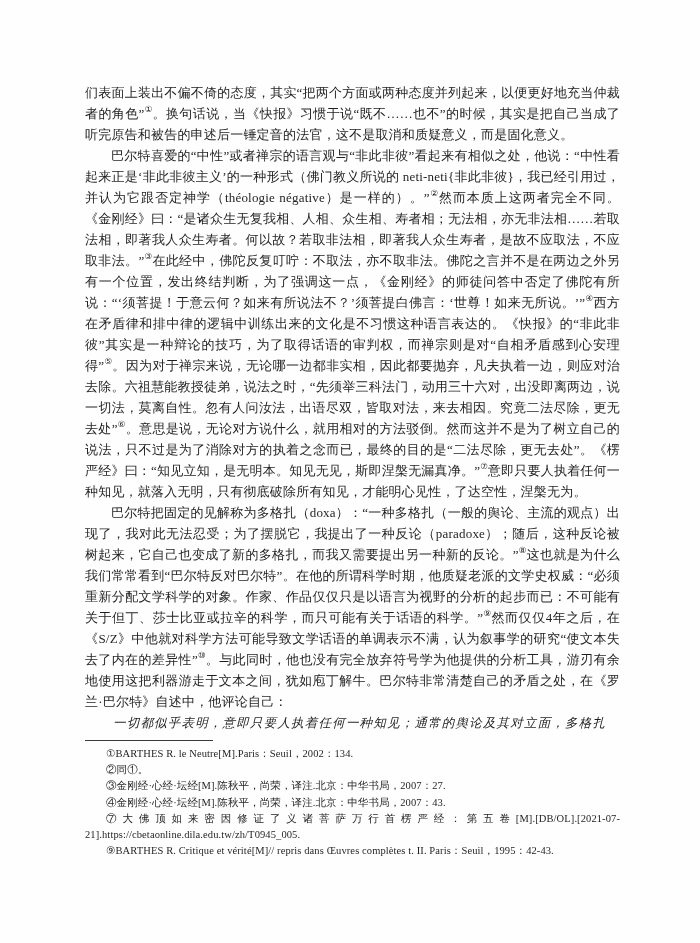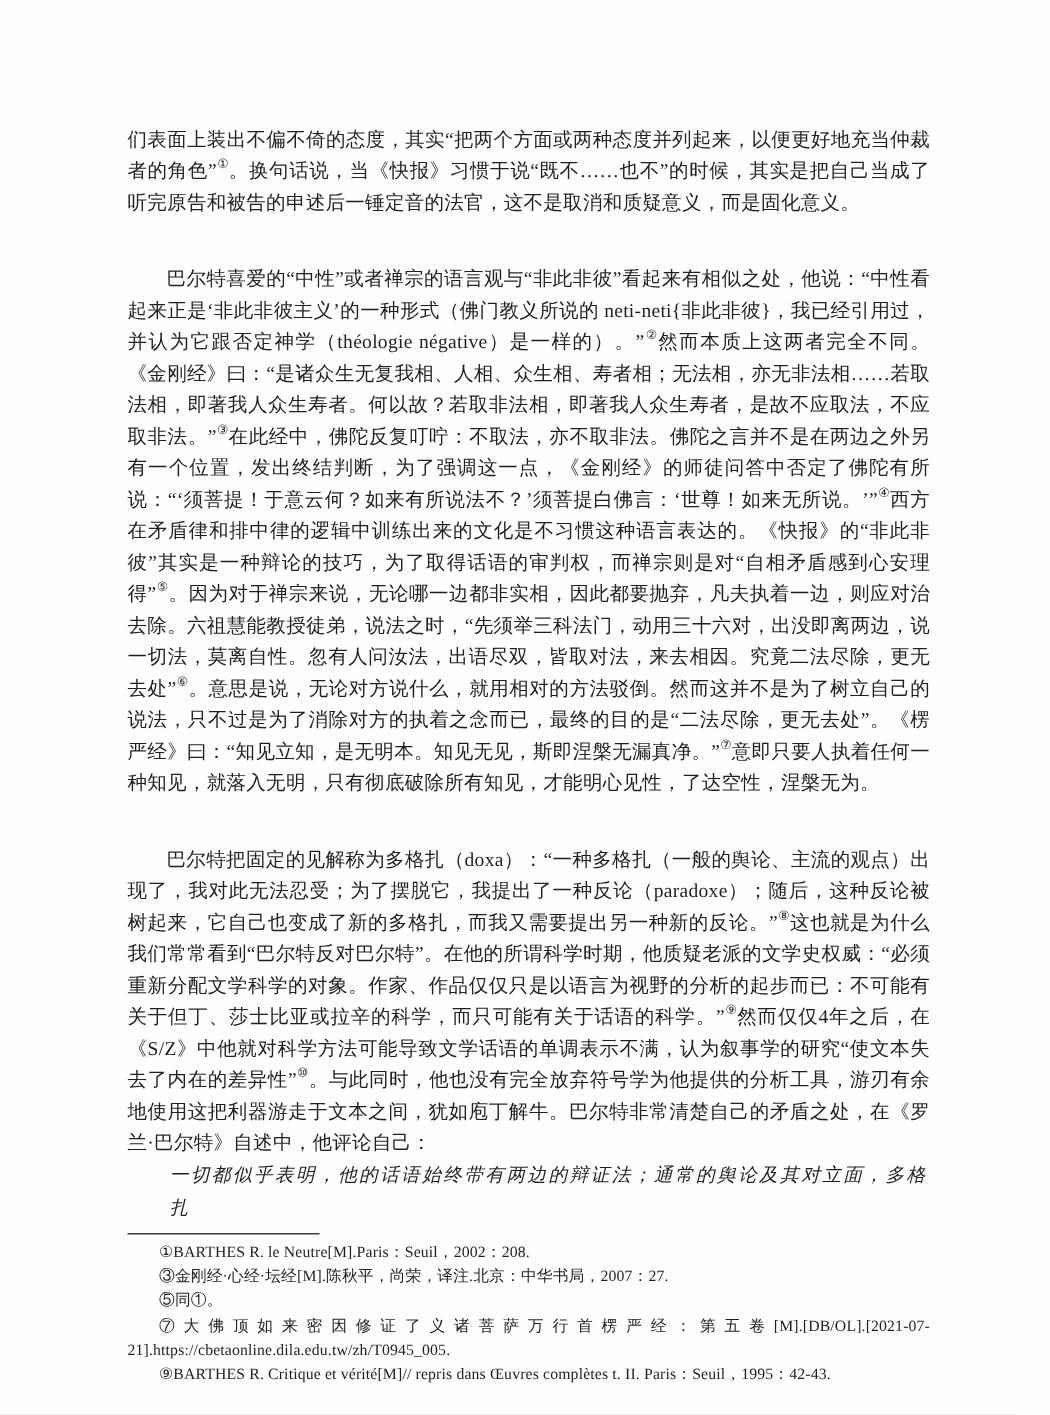--- a/index.html
+++ b/index.html
@@ -21,21 +21,20 @@
   }
   .body-text p {
     margin: 0;
     font-size: 13px;
     line-height: 21px;
     text-align: justify;
     letter-spacing: 0.2px;
   }
   .body-text p.indent {
     text-indent: 2em;
-    margin-top: 30px;
   }
   .body-text p.continuation {
     text-indent: 0;
   }
   .body-text p.quote {
     text-indent: 0;
     padding-left: 28px;
     padding-right: 2px;
     font-style: italic;
     font-size: 12.5px;
@@ -64,24 +63,25 @@
   }
 </style>
 </head>
 <body>
 
 <div class="page">
   <main class="body-text" id="paragraphs">
       <p class="continuation">们表面上装出不偏不倚的态度，其实“把两个方面或两种态度并列起来，以便更好地充当仲裁者的角色”<sup class="fnref">①</sup>。换句话说，当《快报》习惯于说“既不……也不”的时候，其实是把自己当成了听完原告和被告的申述后一锤定音的法官，这不是取消和质疑意义，而是固化意义。</p>
       <p class="indent">巴尔特喜爱的“中性”或者禅宗的语言观与“非此非彼”看起来有相似之处，他说：“中性看起来正是‘非此非彼主义’的一种形式（佛门教义所说的 neti-neti{非此非彼}，我已经引用过，并认为它跟否定神学（théologie négative）是一样的）。”<sup class="fnref">②</sup>然而本质上这两者完全不同。《金刚经》曰：“是诸众生无复我相、人相、众生相、寿者相；无法相，亦无非法相……若取法相，即著我人众生寿者。何以故？若取非法相，即著我人众生寿者，是故不应取法，不应取非法。”<sup class="fnref">③</sup>在此经中，佛陀反复叮咛：不取法，亦不取非法。佛陀之言并不是在两边之外另有一个位置，发出终结判断，为了强调这一点，《金刚经》的师徒问答中否定了佛陀有所说：“‘须菩提！于意云何？如来有所说法不？’须菩提白佛言：‘世尊！如来无所说。’”<sup class="fnref">④</sup>西方在矛盾律和排中律的逻辑中训练出来的文化是不习惯这种语言表达的。《快报》的“非此非彼”其实是一种辩论的技巧，为了取得话语的审判权，而禅宗则是对“自相矛盾感到心安理得”<sup class="fnref">⑤</sup>。因为对于禅宗来说，无论哪一边都非实相，因此都要抛弃，凡夫执着一边，则应对治去除。六祖慧能教授徒弟，说法之时，“先须举三科法门，动用三十六对，出没即离两边，说一切法，莫离自性。忽有人问汝法，出语尽双，皆取对法，来去相因。究竟二法尽除，更无去处”<sup class="fnref">⑥</sup>。意思是说，无论对方说什么，就用相对的方法驳倒。然而这并不是为了树立自己的说法，只不过是为了消除对方的执着之念而已，最终的目的是“二法尽除，更无去处”。《楞严经》曰：“知见立知，是无明本。知见无见，斯即涅槃无漏真净。”<sup class="fnref">⑦</sup>意即只要人执着任何一种知见，就落入无明，只有彻底破除所有知见，才能明心见性，了达空性，涅槃无为。</p>
       <p class="indent">巴尔特把固定的见解称为多格扎（doxa）：“一种多格扎（一般的舆论、主流的观点）出现了，我对此无法忍受；为了摆脱它，我提出了一种反论（paradoxe）；随后，这种反论被树起来，它自己也变成了新的多格扎，而我又需要提出另一种新的反论。”<sup class="fnref">⑧</sup>这也就是为什么我们常常看到“巴尔特反对巴尔特”。在他的所谓科学时期，他质疑老派的文学史权威：“必须重新分配文学科学的对象。作家、作品仅仅只是以语言为视野的分析的起步而已：不可能有关于但丁、莎士比亚或拉辛的科学，而只可能有关于话语的科学。”<sup class="fnref">⑨</sup>然而仅仅4年之后，在《S/Z》中他就对科学方法可能导致文学话语的单调表示不满，认为叙事学的研究“使文本失去了内在的差异性”<sup class="fnref">⑩</sup>。与此同时，他也没有完全放弃符号学为他提供的分析工具，游刃有余地使用这把利器游走于文本之间，犹如庖丁解牛。巴尔特非常清楚自己的矛盾之处，在《罗兰·巴尔特》自述中，他评论自己：</p>
-      <p class="quote">一切都似乎表明，他的话语始终带有两边的辩证法；通常的舆论及其对立面，多格扎</p>
+      <p class="quote">一切都似乎表明，意即只要人执着任何一种知见；通常的舆论及其对立面，多格扎</p>
     </main>
   <hr class="footnote-sep">
   <section class="footnotes" id="footnotes">
-      <p>①BARTHES R. le Neutre[M].Paris：Seuil，2002：208.</p>
+      <p>①BARTHES R. le Neutre[M].Paris：Seuil，2002：134.</p>
+      <p>②同①。</p>
       <p>③金刚经·心经·坛经[M].陈秋平，尚荣，译注.北京：中华书局，2007：27.</p>
-      <p>⑤同①。</p>
+      <p>④金刚经·心经·坛经[M].陈秋平，尚荣，译注.北京：中华书局，2007：43.</p>
       <p>⑦大佛顶如来密因修证了义诸菩萨万行首楞严经：第五卷[M].[DB/OL].[2021-07-21].https://cbetaonline.dila.edu.tw/zh/T0945_005.</p>
       <p>⑨BARTHES R. Critique et vérité[M]// repris dans Œuvres complètes t. II. Paris：Seuil，1995：42-43.</p>
     </section>
 
 </div>
 
 </body></html>

